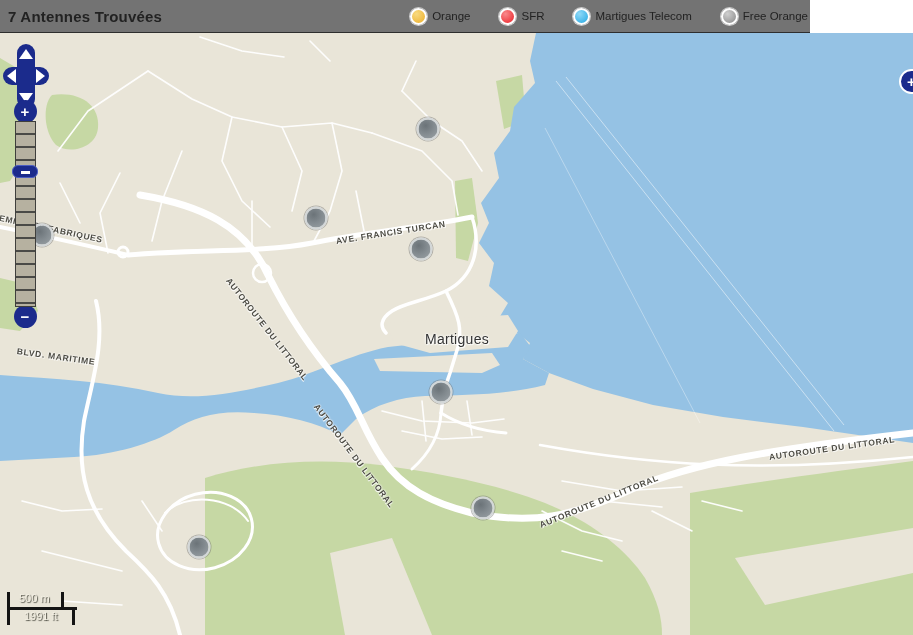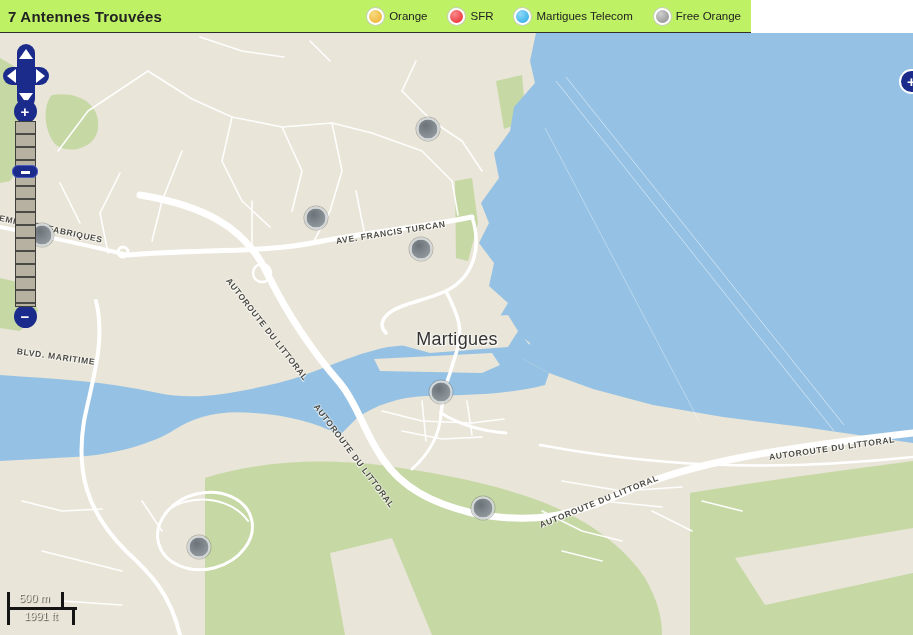--- a/index.html
+++ b/index.html
@@ -4,41 +4,41 @@
 <style>
   :root{
     --water:#95C2E4; --land:#E9E5D8; --green:#C6D8A4; --navy:#1B2B8C;
   }
   *{margin:0;padding:0;box-sizing:border-box;}
   html,body{width:913px;height:635px;overflow:hidden;background:#fff;
     font-family:"Liberation Sans", sans-serif;}
   .app{position:relative;width:913px;height:635px;}
 
   
-  header{position:absolute;top:0;left:0;width:751px;height:33px;background:#bef264;
+  header{position:absolute;top:0;left:0;width:810px;height:33px;background:#737373;
     border-bottom:1px solid #2e2e2e;display:flex;align-items:center;justify-content:space-between;z-index:40;}
   h1{font-size:15px;font-weight:bold;color:#222;padding-left:8px;letter-spacing:.2px;}
-  .legend{display:flex;align-items:center;gap:21px;padding-right:10px;}
+  .legend{display:flex;align-items:center;gap:29px;padding-right:2px;}
   .legend-item{display:flex;align-items:center;gap:5px;cursor:pointer;}
   .legend-item .dot{width:17px;height:17px;border-radius:50%;border:2px solid #fff;
     box-shadow:0 0 0 1px #c9c9c9;}
   .legend-item .lbl{font-size:11.5px;color:#222;}
 
   
   .map{position:absolute;top:33px;left:0;width:913px;height:602px;background:var(--land);cursor:grab;}
   .map svg.base{position:absolute;top:0;left:0;}
 
   
   .overlay{position:absolute;top:0;left:0;width:913px;height:635px;pointer-events:none;z-index:10;}
 
   .roadlabel{position:absolute;transform-origin:left center;font-size:8.5px;font-weight:bold;
     letter-spacing:.7px;color:#4d4c44;white-space:nowrap;
     text-shadow:0 0 2px #fff,0 0 2px #fff,1px 1px 0 rgba(255,255,255,.75);}
   .citylabel{position:absolute;left:457px;top:339px;transform:translate(-50%,-50%);
-    font-size:18px;color:#333;letter-spacing:.3px;
+    font-size:14px;color:#333;letter-spacing:.3px;
     text-shadow:0 0 3px #fff,0 0 3px #fff,1px 1px 0 rgba(255,255,255,.8);}
 
   .marker{position:absolute;width:23px;height:23px;border-radius:50%;transform:translate(-50%,-50%);
     background:radial-gradient(circle at 38% 32%, #6b7378 0%, #848c91 50%, #9ba2a6 100%);
     border:2px solid #d3d7d8;box-shadow:0 0 0 1px rgba(110,110,110,.45);
     pointer-events:auto;cursor:pointer;}
 
   
   .pan{position:absolute;left:3px;top:10px;z-index:30;}
   .zoombar{position:absolute;left:13px;top:67px;width:24px;z-index:30;display:flex;flex-direction:column;align-items:center;}

